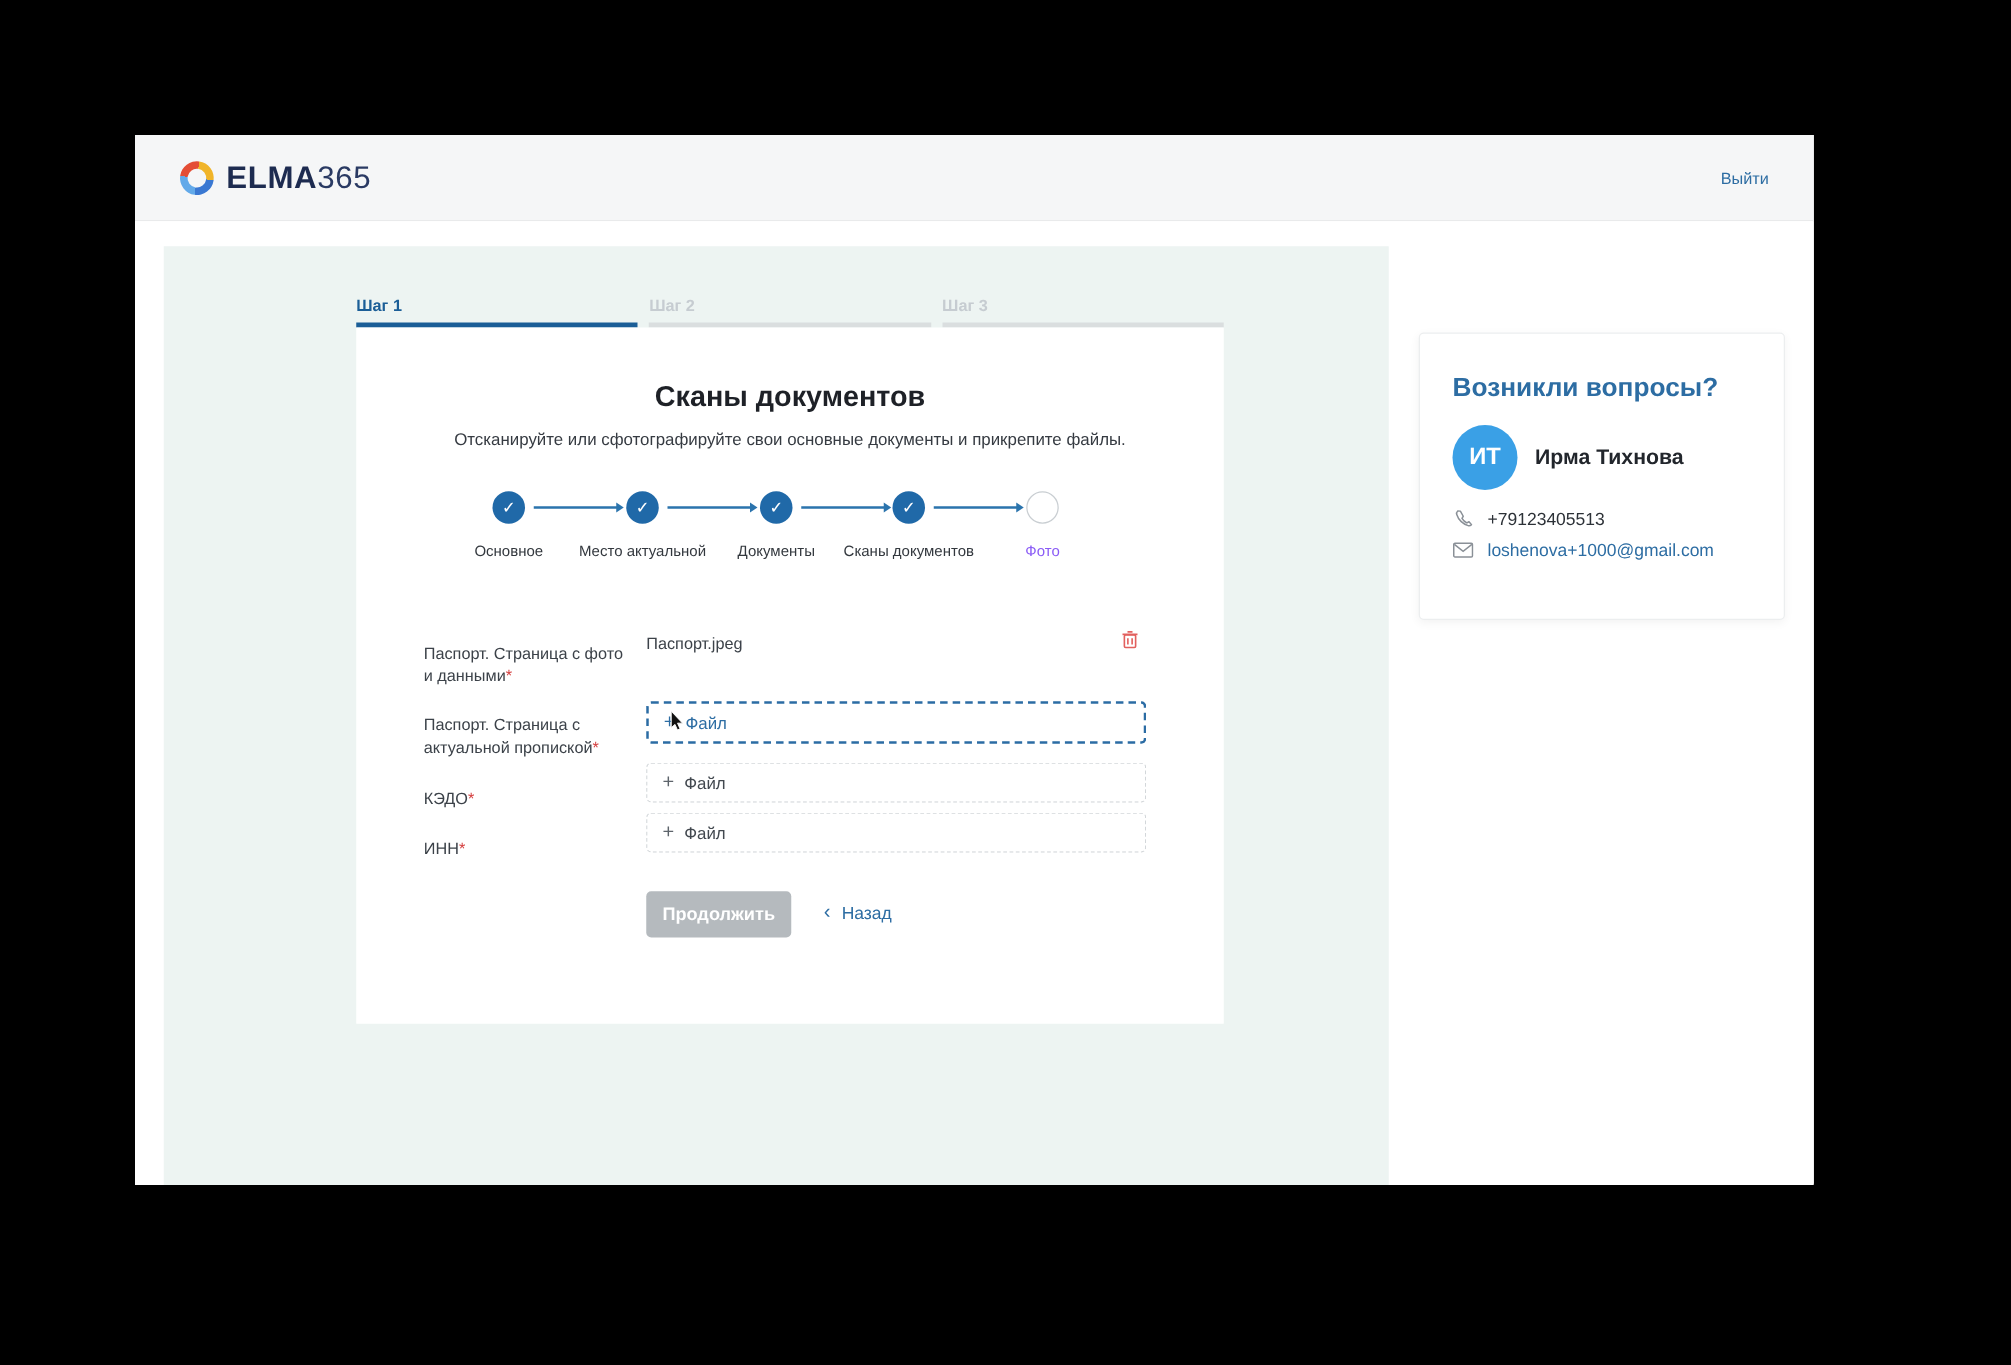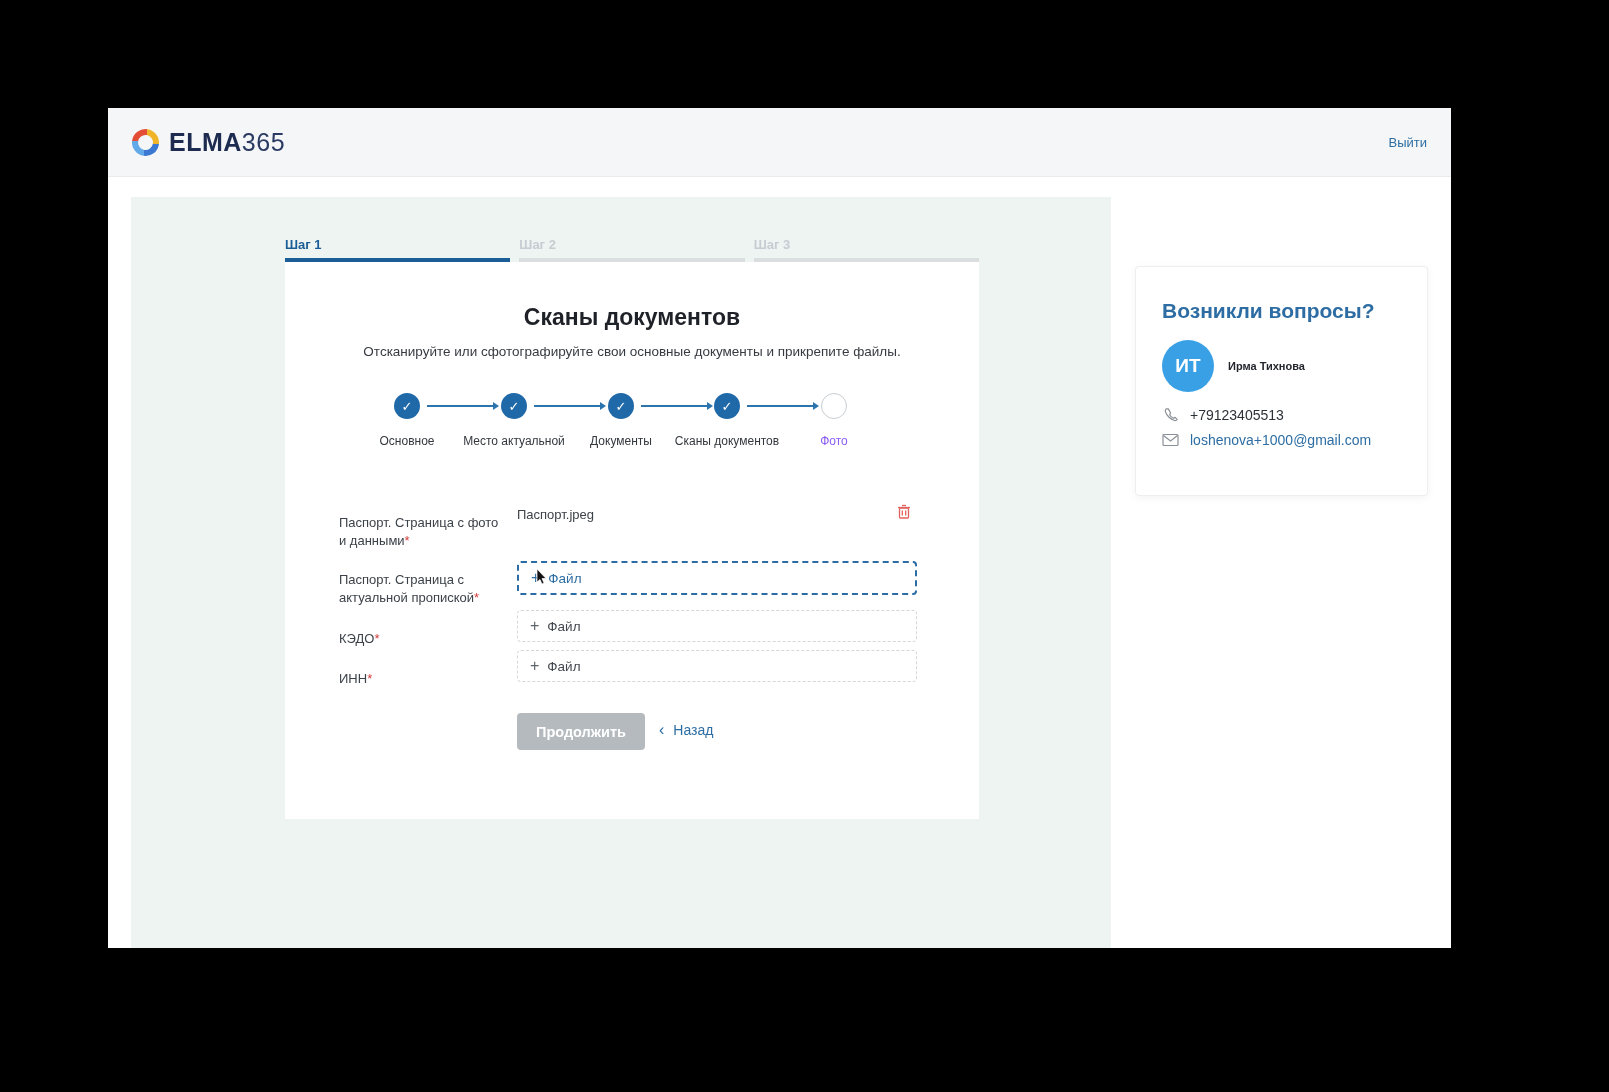--- a/index.html
+++ b/index.html
@@ -6,21 +6,21 @@
   body {
     width:1609px; height:1092px; position:relative;
     background:#000; overflow:hidden;
     font-family:"Liberation Sans","DejaVu Sans",sans-serif;
   }
   .window { position:absolute; left:108px; top:108px; width:1343px; height:840px; background:#ffffff; }
 
   
   .header { height:69px; background:#f5f6f7; border-bottom:1px solid #e9eaeb;
             display:flex; align-items:center; justify-content:space-between;
-            padding:0 24px; box-sizing:border-box; }
+            padding:0 36px; box-sizing:border-box; }
   .logo { display:flex; align-items:center; gap:10px; }
   .logo-mark { width:27px; height:27px; border-radius:50%; position:relative;
     background:conic-gradient(#f0b429 0 25%, #3a78d2 25% 50%, #62a9e9 50% 75%, #e44d35 75% 100%);
     transform:rotate(8deg); }
   .logo-mark::after { content:""; position:absolute; inset:6px; background:#f5f6f7; border-radius:50%; }
   .logo-text { font-size:25px; font-weight:bold; color:#1d2b50; letter-spacing:0.5px; }
   .logo-suffix { font-weight:400; color:#2a3a63; }
   .logout { color:#2d6da3; font-size:13px; cursor:pointer; }
 
   
@@ -58,39 +58,39 @@
   .file-value { position:absolute; left:232px; font-size:13px; color:#3c4249; }
   .trash-btn { position:absolute; left:610px; width:18px; height:18px; cursor:pointer; background:none; border:none; padding:0; }
   .upload-box { position:absolute; left:232px; width:400px; box-sizing:border-box;
     border:1px dashed #d3d7da; border-radius:4px; display:flex; align-items:center;
     padding-left:12px; gap:8px; font-size:13.5px; color:#42484f; cursor:pointer; background:#fff; }
   .upload-box .plus { font-size:16px; color:#5d646b; font-weight:400; }
   .upload-box.active { border:2px dashed #2b6ca4; color:#2d6da3; }
   .upload-box.active .plus { color:#2d6da3; }
   .cursor-icon { position:absolute; left:251px; top:307px; pointer-events:none; }
 
-  .btn-continue { position:absolute; left:232px; top:451px; width:128px; height:37px;
+  .btn-continue { position:absolute; left:232px; top:451px; width:116px; height:37px;
     background:#b5babe; color:#fff; font-weight:bold; font-size:14.5px; border:none;
     border-radius:4px; font-family:inherit; cursor:default; }
   .back-link { position:absolute; left:374px; top:460px; color:#2d6da3; font-size:14px;
     cursor:pointer; display:flex; align-items:center; gap:9px; }
   .back-chevron { font-size:16px; line-height:1; }
 
   .panel-note { position:absolute; left:0; width:100%; top:738px; text-align:center;
     font-size:12px; color:#d5dfdc; }
 
   
   .support-card { position:absolute; left:1027px; top:89px; width:293px; height:230px;
     background:#fff; border:1px solid #eceeef; border-radius:4px;
     box-shadow:0 2px 8px rgba(0,0,0,0.05); box-sizing:border-box; padding:32px 26px; }
   .support-title { font-size:21px; font-weight:bold; color:#2d6da3; }
   .support-person { display:flex; align-items:center; margin-top:17px; gap:14px; }
   .avatar { width:52px; height:52px; border-radius:50%; background:#3aa0e6; color:#fff;
     font-size:19px; font-weight:bold; display:flex; align-items:center; justify-content:center; }
-  .person-name { font-size:11px; font-weight:bold; color:#22262c; }
+  .person-name { font-size:17px; font-weight:bold; color:#22262c; }
   .contact-row { display:flex; align-items:center; gap:11px; margin-top:15px;
     font-size:14px; color:#2c3137; }
   .contact-row.email-row { margin-top:9px; color:#2d6da3; cursor:pointer; }
   .contact-icon { display:flex; width:17px; justify-content:center; }
 </style>
 </head>
 <body>
 
 <div class="window">
 

